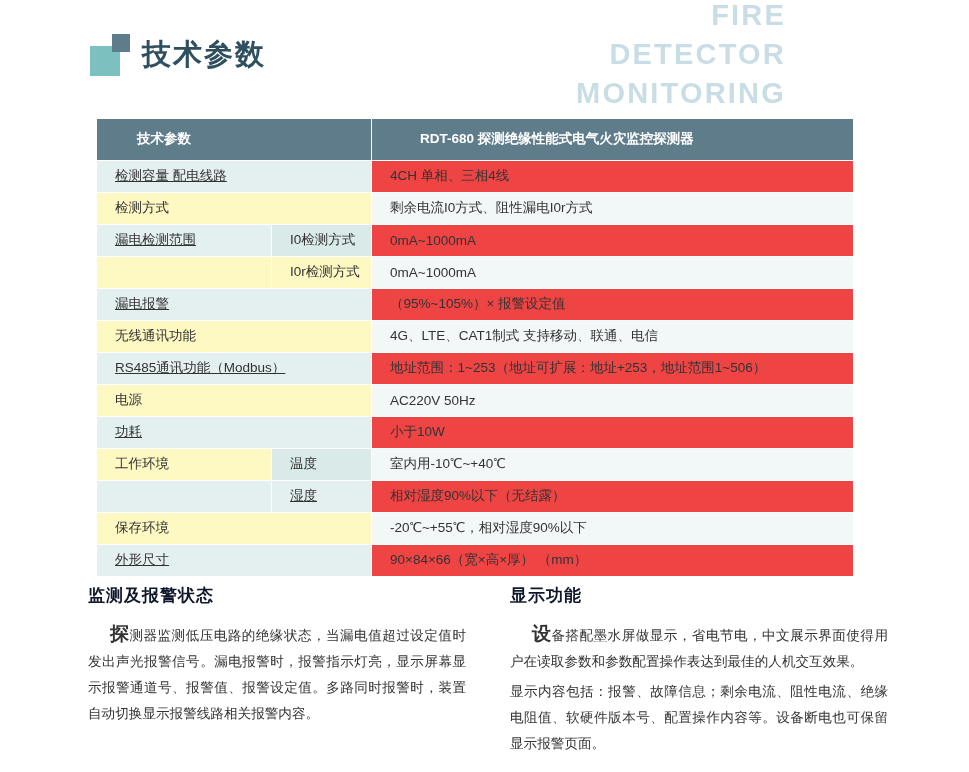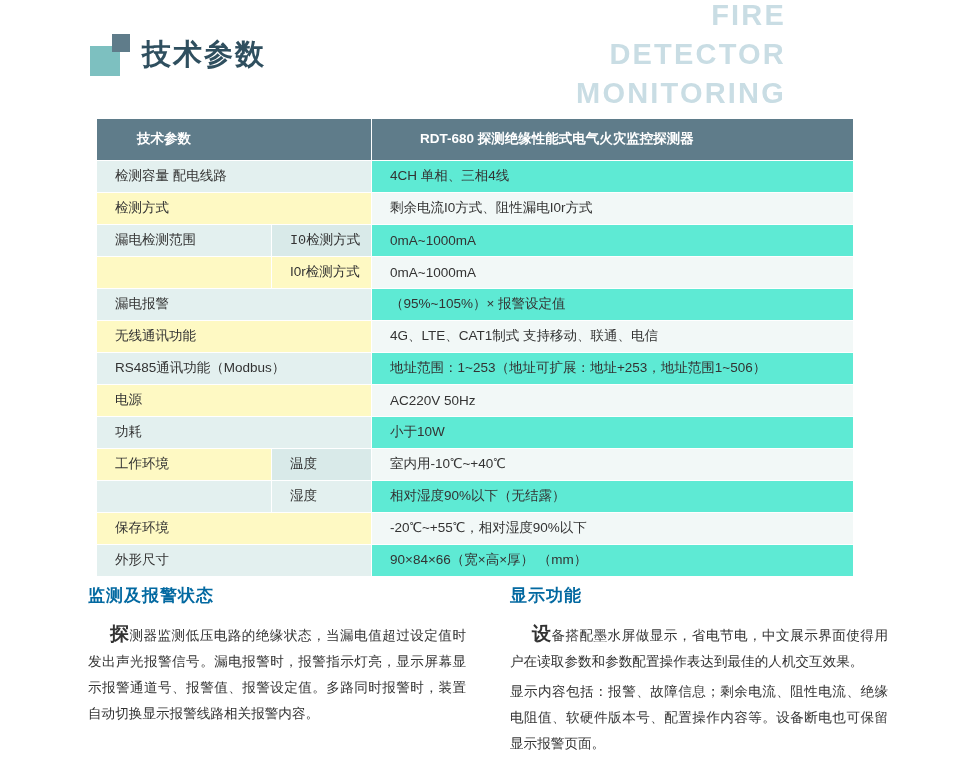--- a/index.html
+++ b/index.html
@@ -87,41 +87,41 @@
   .spec-table thead th {
     background: #5f7c8a;
     color: #ffffff;
     font-weight: bold;
     font-size: 13.5px;
     height: 42px;
     padding-left: 40px;
   }
   .spec-table thead th.h2 { padding-left: 48px; }
   .cell-a { background: #fef9c3; }
-  .cell-b { background: #e3f0ef; }
-  .cell-c { background: #d9eae9; font-family: Liberation Mono, monospace; }
-  .val { background: #5eead4; padding-left: 26px; }
+  .cell-b { background: #e3f0ef; text-decoration: underline; }
+  .cell-c { background: #d9eae9; }
+  .val { background: #ef4444; padding-left: 26px; }
   .val-alt { background: #f2f8f7; padding-left: 26px; }
   .sub { padding-left: 24px; }
 
   
   .cols {
     position: absolute;
     top: 584px;
     left: 88px;
     width: 800px;
     display: flex;
     gap: 44px;
   }
   .col { width: 378px; }
   .col h3 {
     margin: 0 0 14px 0;
     font-size: 17px;
     font-weight: bold;
-    color: #0369a1;
+    color: #0f172a;
     letter-spacing: 1px;
   }
   .col p {
     margin: 0 0 4px 0;
     font-size: 13.6px;
     line-height: 26px;
     color: #333;
     text-align: justify;
   }
   .drop {

